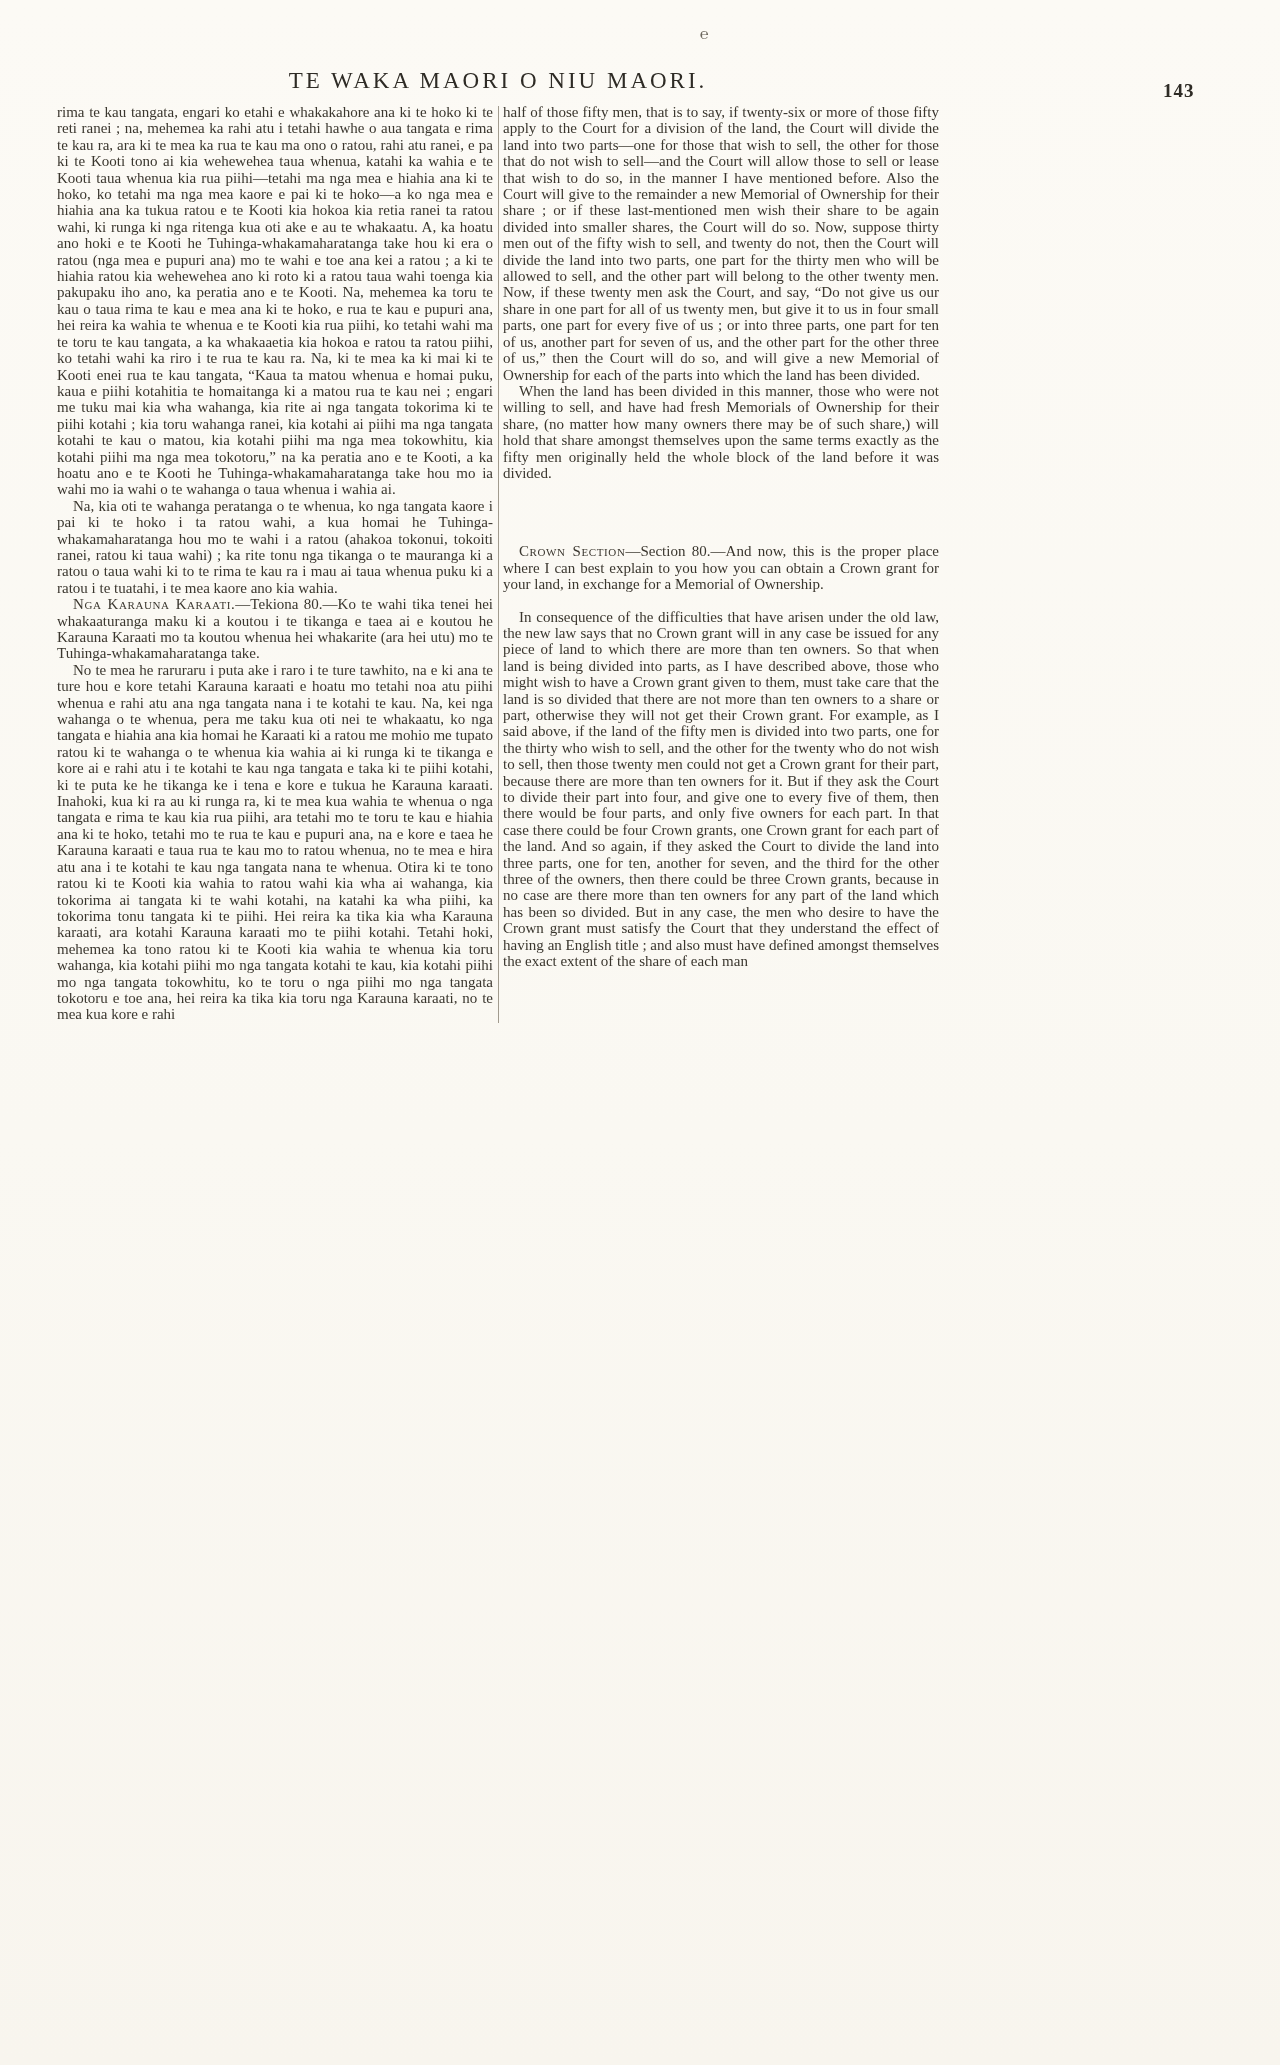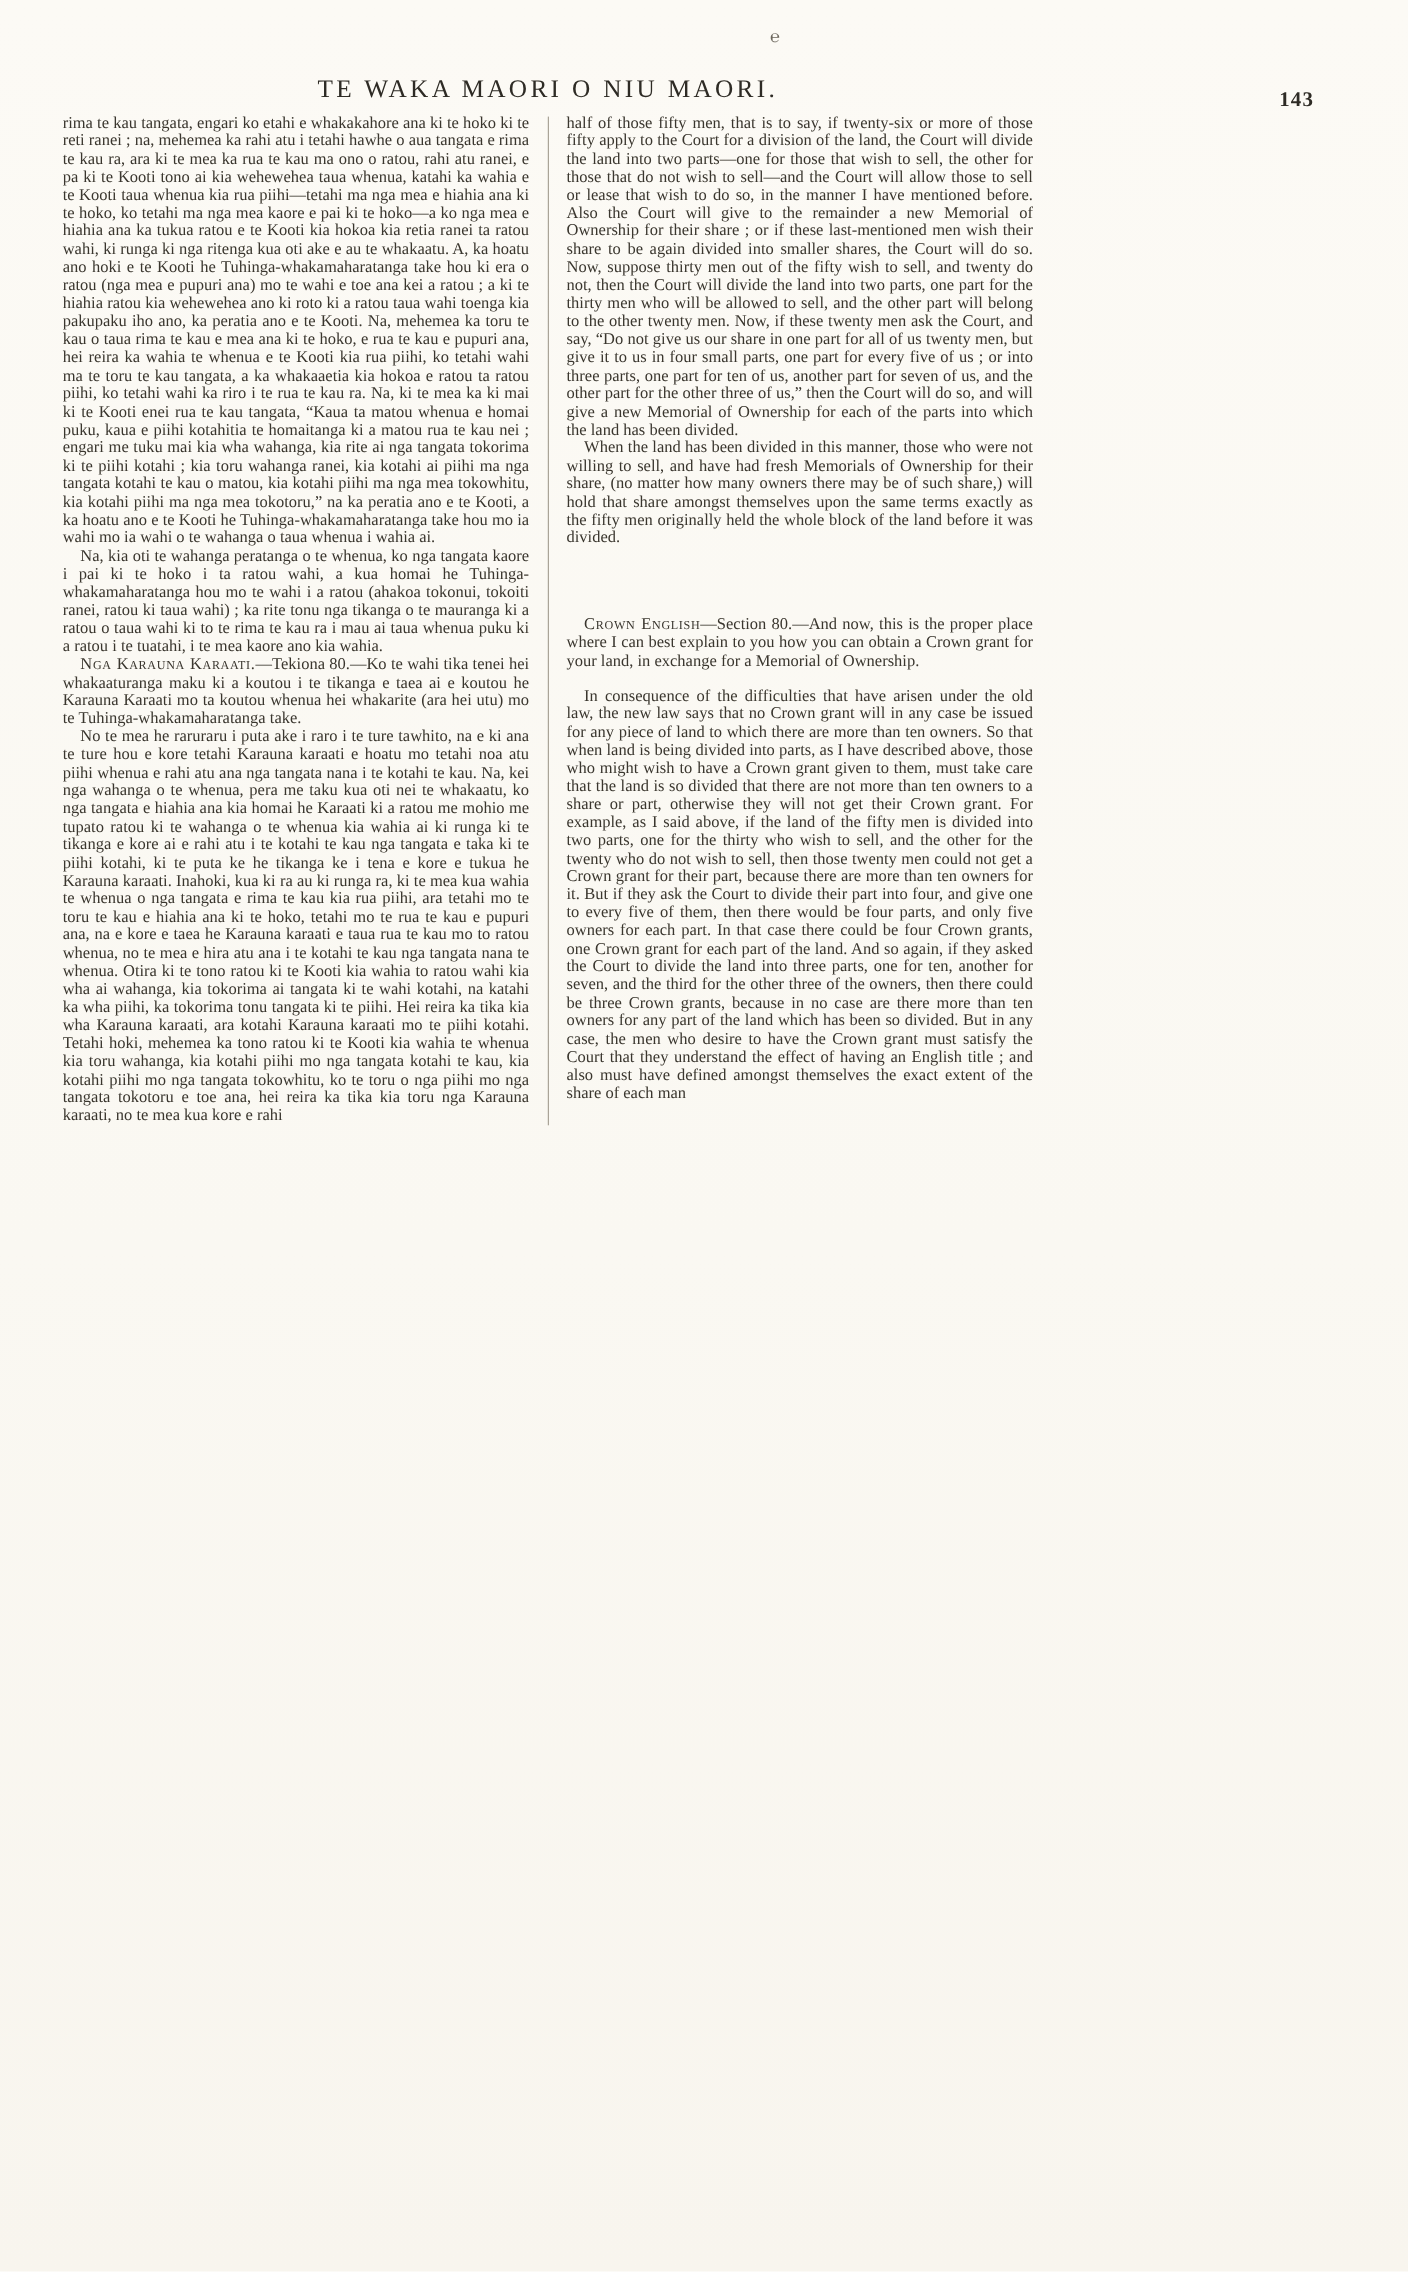--- a/index.html
+++ b/index.html
@@ -43,21 +43,20 @@
     color: #6b665c;
     font-style: italic;
   }
   .columns {
     position: absolute;
     top: 104px;
     left: 57px;
     width: 882px;
     display: flex;
     align-items: stretch;
-    gap: 12px;
   }
   .column {
     width: 436px;
     font-size: 15px;
     line-height: 16.4px;
     text-align: justify;
     color: #3a362e;
   }
   .divider {
     width: 1px;
@@ -86,16 +85,16 @@
   <div class="column left">
       <p class="para">rima te kau tangata, engari ko etahi e whakakahore ana ki te hoko ki te reti ranei ; na, mehemea ka rahi atu i tetahi hawhe o aua tangata e rima te kau ra, ara ki te mea ka rua te kau ma ono o ratou, rahi atu ranei, e pa ki te Kooti tono ai kia wehewehea taua whenua, katahi ka wahia e te Kooti taua whenua kia rua piihi—tetahi ma nga mea e hiahia ana ki te hoko, ko tetahi ma nga mea kaore e pai ki te hoko—a ko nga mea e hiahia ana ka tukua ratou e te Kooti kia hokoa kia retia ranei ta ratou wahi, ki runga ki nga ritenga kua oti ake e au te whakaatu.  A, ka hoatu ano hoki e te Kooti he Tuhinga-whakamaharatanga take hou ki era o ratou (nga mea e pupuri ana) mo te wahi e toe ana kei a ratou ; a ki te hiahia ratou kia wehewehea ano ki roto ki a ratou taua wahi toenga kia pakupaku iho ano, ka peratia ano e te Kooti.  Na, mehemea ka toru te kau o taua rima te kau e mea ana ki te hoko, e rua te kau e pupuri ana, hei reira ka wahia te whenua e te Kooti kia rua piihi, ko tetahi wahi ma te toru te kau tangata, a ka whakaaetia kia hokoa e ratou ta ratou piihi, ko tetahi wahi ka riro i te rua te kau ra.  Na, ki te mea ka ki mai ki te Kooti enei rua te kau tangata, “Kaua ta matou whenua e homai puku, kaua e piihi kotahitia te homaitanga ki a matou rua te kau nei ; engari me tuku mai kia wha wahanga, kia rite ai nga tangata tokorima ki te piihi kotahi ; kia toru wahanga ranei, kia kotahi ai piihi ma nga tangata kotahi te kau o matou, kia kotahi piihi ma nga mea tokowhitu, kia kotahi piihi ma nga mea tokotoru,” na ka peratia ano e te Kooti, a ka hoatu ano e te Kooti he Tuhinga-whakamaharatanga take hou mo ia wahi mo ia wahi o te wahanga o taua whenua i wahia ai.</p>
       <p class="para indent">Na, kia oti te wahanga peratanga o te whenua, ko nga tangata kaore i pai ki te hoko i ta ratou wahi, a kua homai he Tuhinga-whakamaharatanga hou mo te wahi i a ratou (ahakoa tokonui, tokoiti ranei, ratou ki taua wahi) ; ka rite tonu nga tikanga o te mauranga ki a ratou o taua wahi ki to te rima te kau ra i mau ai taua whenua puku ki a ratou i te tuatahi, i te mea kaore ano kia wahia.</p>
       <p class="para indent"><span class="lead">Nga Karauna Karaati.</span>—Tekiona 80.—Ko te wahi tika tenei hei whakaaturanga maku ki a koutou i te tikanga e taea ai e koutou he Karauna Karaati mo ta koutou whenua hei whakarite (ara hei utu) mo te Tuhinga-whakamaharatanga take.</p>
       <p class="para indent">No te mea he raruraru i puta ake i raro i te ture tawhito, na e ki ana te ture hou e kore tetahi Karauna karaati e hoatu mo tetahi noa atu piihi whenua e rahi atu ana nga tangata nana i te kotahi te kau.  Na, kei nga wahanga o te whenua, pera me taku kua oti nei te whakaatu, ko nga tangata e hiahia ana kia homai he Karaati ki a ratou me mohio me tupato ratou ki te wahanga o te whenua kia wahia ai ki runga ki te tikanga e kore ai e rahi atu i te kotahi te kau nga tangata e taka ki te piihi kotahi, ki te puta ke he tikanga ke i tena e kore e tukua he Karauna karaati.  Inahoki, kua ki ra au ki runga ra, ki te mea kua wahia te whenua o nga tangata e rima te kau kia rua piihi, ara tetahi mo te toru te kau e hiahia ana ki te hoko, tetahi mo te rua te kau e pupuri ana, na e kore e taea he Karauna karaati e taua rua te kau mo to ratou whenua, no te mea e hira atu ana i te kotahi te kau nga tangata nana te whenua.  Otira ki te tono ratou ki te Kooti kia wahia to ratou wahi kia wha ai wahanga, kia tokorima ai tangata ki te wahi kotahi, na katahi ka wha piihi, ka tokorima tonu tangata ki te piihi.  Hei reira ka tika kia wha Karauna karaati, ara kotahi Karauna karaati mo te piihi kotahi.  Tetahi hoki, mehemea ka tono ratou ki te Kooti kia wahia te whenua kia toru wahanga, kia kotahi piihi mo nga tangata kotahi te kau, kia kotahi piihi mo nga tangata tokowhitu, ko te toru o nga piihi mo nga tangata tokotoru e toe ana, hei reira ka tika kia toru nga Karauna karaati, no te mea kua kore e rahi</p>
     </div>
   <div class="divider"></div>
   <div class="column right">
       <p class="para">half of those fifty men, that is to say, if twenty-six or more of those fifty apply to the Court for a division of the land, the Court will divide the land into two parts—one for those that wish to sell, the other for those that do not wish to sell—and the Court will allow those to sell or lease that wish to do so, in the manner I have mentioned before.  Also the Court will give to the remainder a new Memorial of Ownership for their share ; or if these last-mentioned men wish their share to be again divided into smaller shares, the Court will do so.  Now, suppose thirty men out of the fifty wish to sell, and twenty do not, then the Court will divide the land into two parts, one part for the thirty men who will be allowed to sell, and the other part will belong to the other twenty men.  Now, if these twenty men ask the Court, and say, “Do not give us our share in one part for all of us twenty men, but give it to us in four small parts, one part for every five of us ; or into three parts, one part for ten of us, another part for seven of us, and the other part for the other three of us,” then the Court will do so, and will give a new Memorial of Ownership for each of the parts into which the land has been divided.</p>
       <p class="para indent gap-large">When the land has been divided in this manner, those who were not willing to sell, and have had fresh Memorials of Ownership for their share, (no matter how many owners there may be of such share,) will hold that share amongst themselves upon the same terms exactly as the fifty men originally held the whole block of the land before it was divided.</p>
-      <p class="para indent gap-medium"><span class="lead">Crown English</span>—Section 80.—And now, this is the proper place where I can best explain to you how you can obtain a Crown grant for your land, in exchange for a Memorial of Ownership.</p>
+      <p class="para indent gap-medium"><span class="lead">Crown Section</span>—Section 80.—And now, this is the proper place where I can best explain to you how you can obtain a Crown grant for your land, in exchange for a Memorial of Ownership.</p>
       <p class="para indent gap-small">In consequence of the difficulties that have arisen under the old law, the new law says that no Crown grant will in any case be issued for any piece of land to which there are more than ten owners.  So that when land is being divided into parts, as I have described above, those who might wish to have a Crown grant given to them, must take care that the land is so divided that there are not more than ten owners to a share or part, otherwise they will not get their Crown grant.  For example, as I said above, if the land of the fifty men is divided into two parts, one for the thirty who wish to sell, and the other for the twenty who do not wish to sell, then those twenty men could not get a Crown grant for their part, because there are more than ten owners for it.  But if they ask the Court to divide their part into four, and give one to every five of them, then there would be four parts, and only five owners for each part.  In that case there could be four Crown grants, one Crown grant for each part of the land.  And so again, if they asked the Court to divide the land into three parts, one for ten, another for seven, and the third for the other three of the owners, then there could be three Crown grants, because in no case are there more than ten owners for any part of the land which has been so divided.  But in any case, the men who desire to have the Crown grant must satisfy the Court that they understand the effect of having an English title ; and also must have defined amongst themselves the exact extent of the share of each man</p>
     </div>
 </div>
 
 </body></html>

